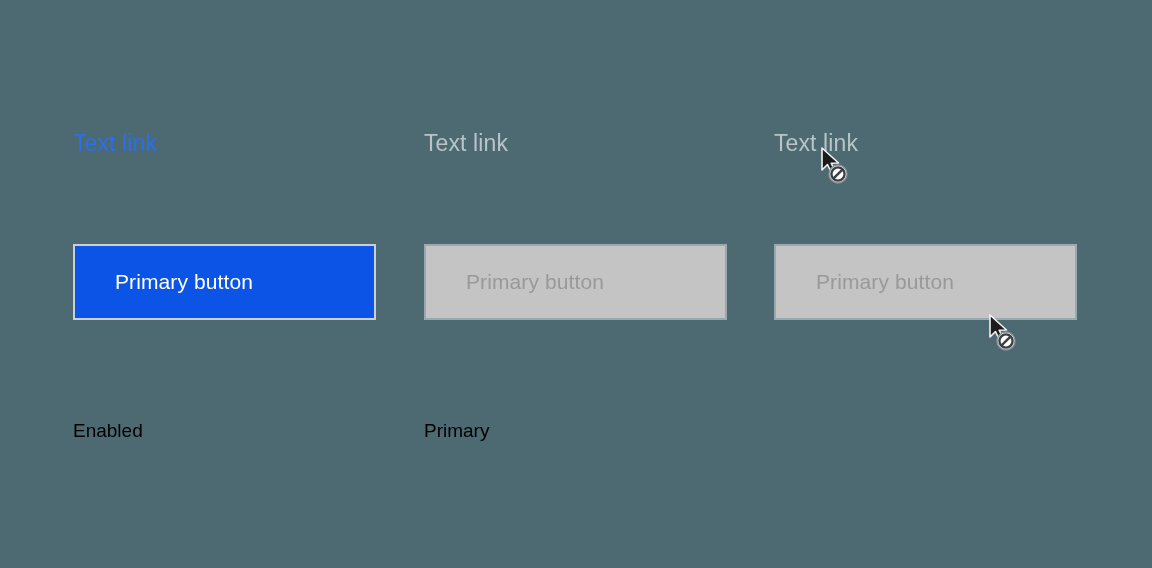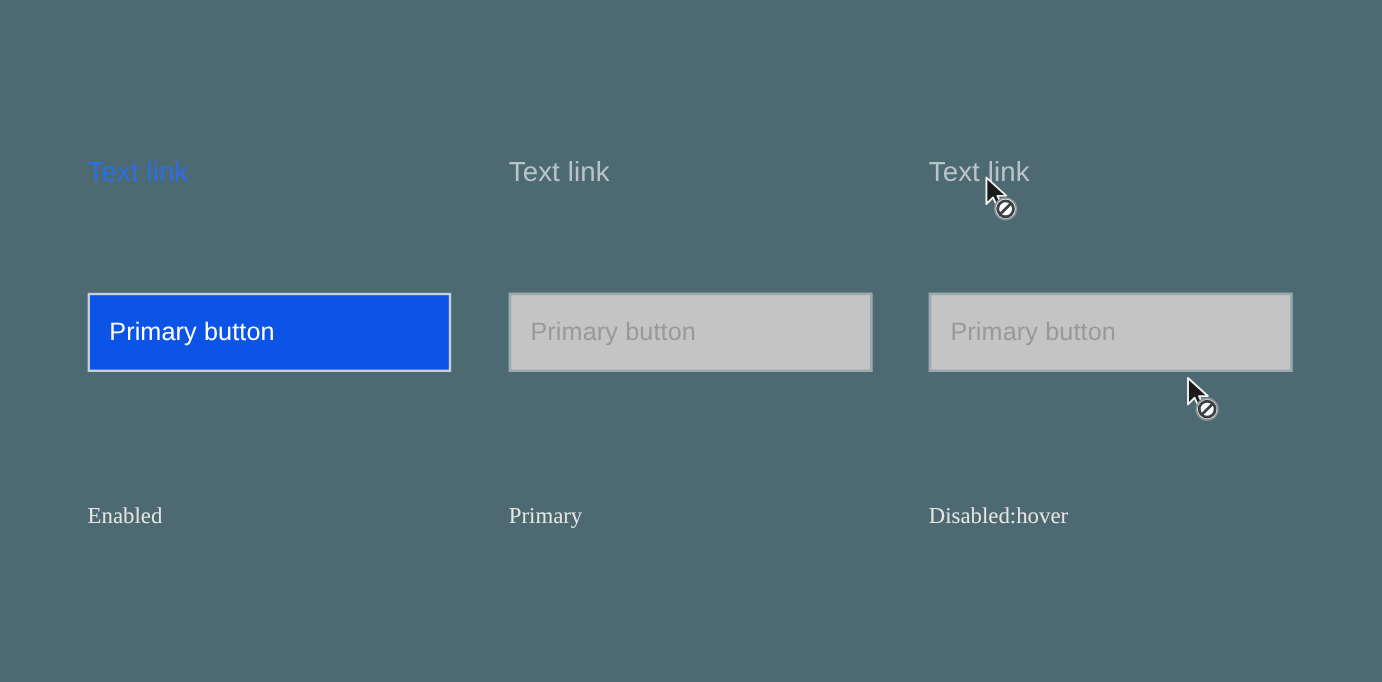--- a/index.html
+++ b/index.html
@@ -47,25 +47,25 @@
     color: #b9c4c9;
     cursor: not-allowed;
   }
 
   
   .btn {
     position: absolute;
     top: 244px;
     left: 0;
     width: 303px;
-    height: 66px;
+    height: 76px;
     box-sizing: border-box;
     display: flex;
     align-items: center;
-    padding-left: 16px;
+    padding-left: 40px;
     font-size: 21px;
     letter-spacing: 0.1px;
     border-radius: 0;
     font-family: "Liberation Sans", sans-serif;
     text-align: left;
   }
   .btn.primary {
     background: #0b54e5;
     color: #ffffff;
     border: 2px solid #c9cfd2;
@@ -81,23 +81,22 @@
     background: #c4c4c4;
   }
 
   
   .caption {
     position: absolute;
     top: 418px;
     left: 0;
     font-size: 19px;
     line-height: 26px;
-    color: #e5e5e5;
+    color: #000000;
     white-space: nowrap;
-    font-family: Liberation Serif, serif;
   }
 
   
   .cursor {
     position: absolute;
     width: 40px;
     height: 44px;
     pointer-events: none;
   }
   .cursor-link { left: 813px; top: 142px; }
@@ -122,21 +121,20 @@
     <button class="btn disabled">Primary button</button>
 
     <div class="caption">Primary</div>
   </div>
 
   <div class="column col-3">
     <a class="text-link disabled">Text link</a>
 
     <button class="btn disabled hovered">Primary button</button>
 
-    <div class="caption">Disabled:hover</div>
   </div>
 
   <div class="cursor cursor-link">
     <svg width="40" height="44" viewBox="0 0 40 44" xmlns="http://www.w3.org/2000/svg">
 
       <path d="M9 6 L9 28 L14.5 22.5 L18.5 31 L22 29.2 L18.2 21.2 L25.5 21 Z" fill="#1b1b1b" stroke="#f2f2f2" stroke-width="1.6" stroke-linejoin="round"></path>
 
       <circle cx="25" cy="32" r="9" fill="#ffffff" stroke="#8d9397" stroke-width="1.4"></circle>
       <circle cx="25" cy="32" r="6.6" fill="none" stroke="#3b4044" stroke-width="2.4"></circle>
       <line x1="20.6" y1="36.4" x2="29.4" y2="27.6" stroke="#3b4044" stroke-width="2.4"></line>

